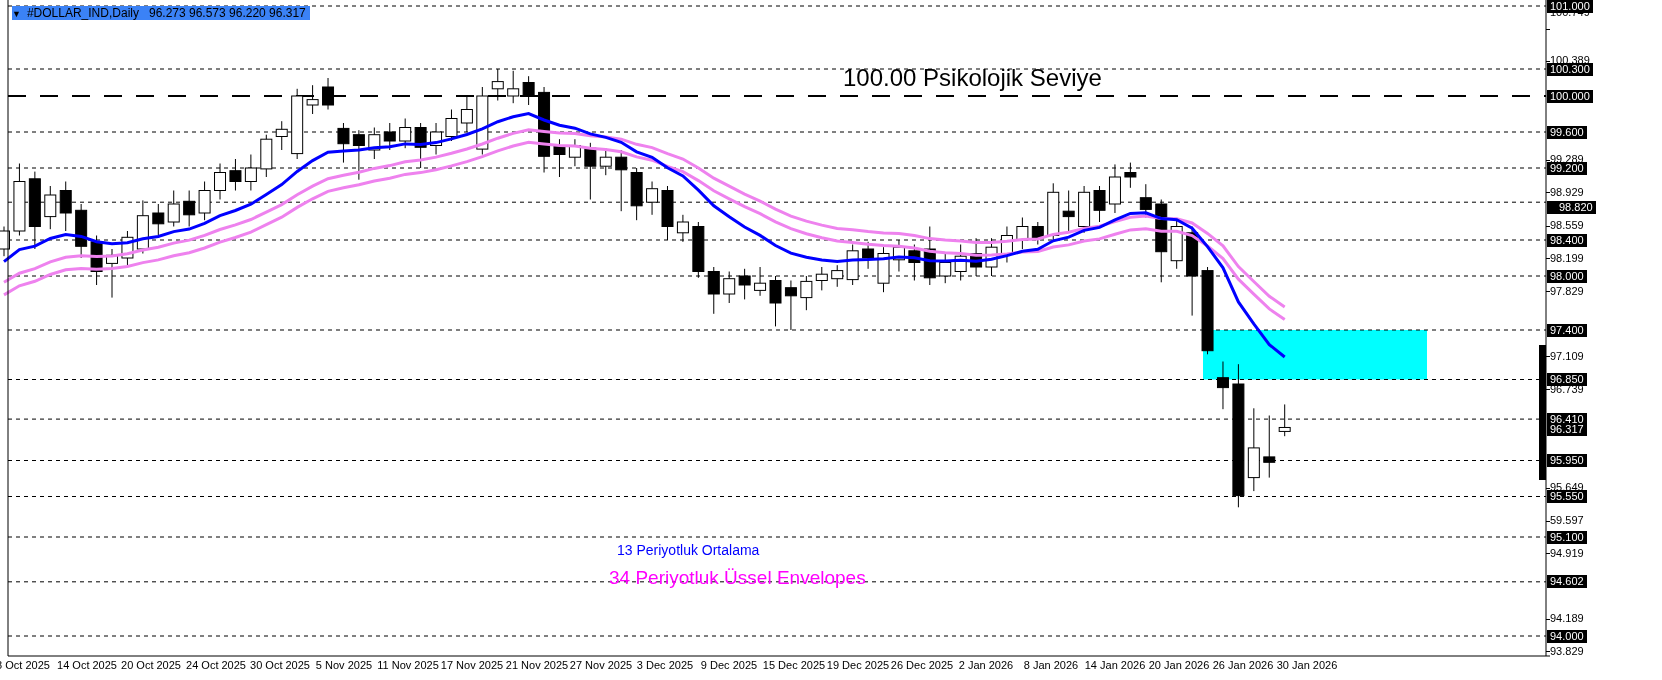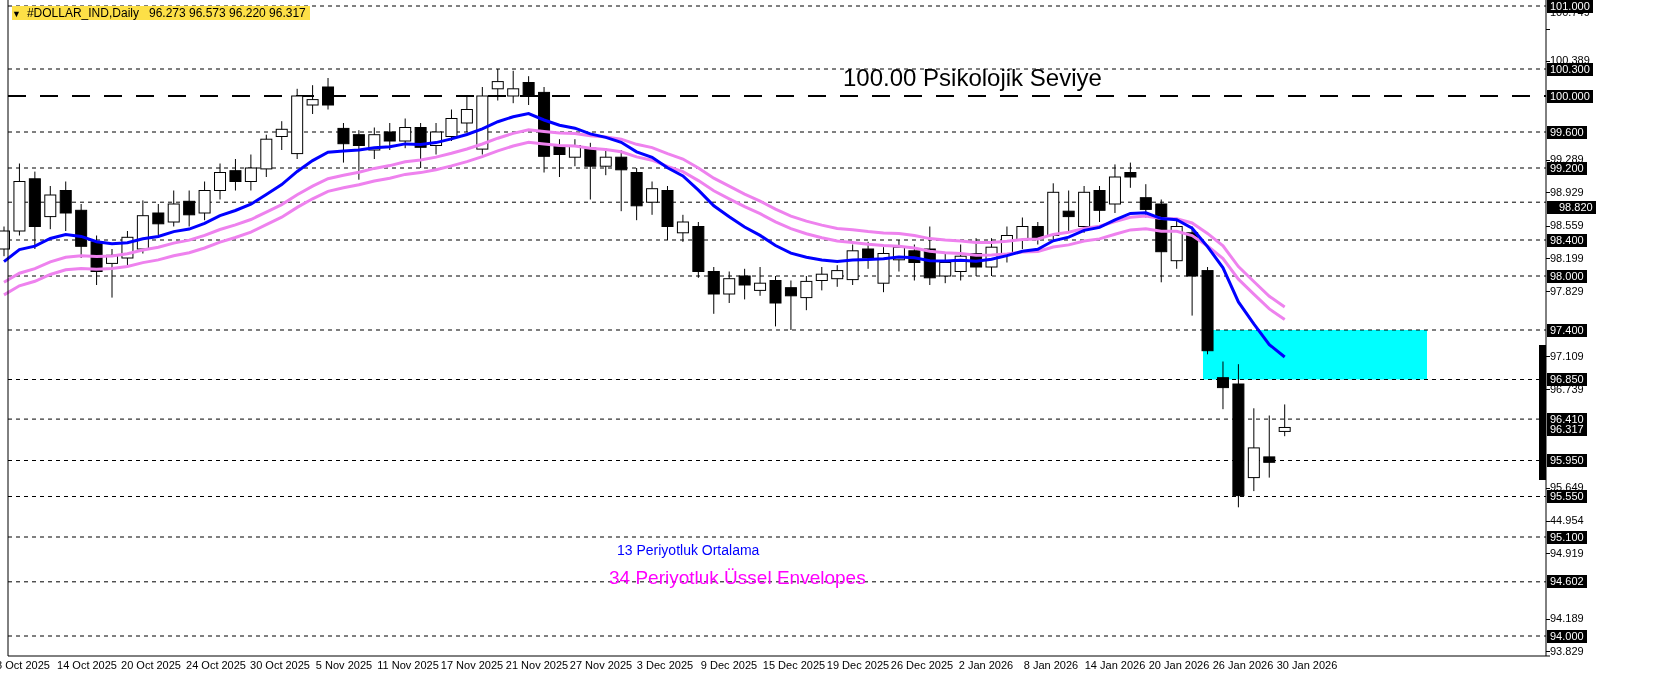--- a/index.html
+++ b/index.html
@@ -1,19 +1,19 @@
 <!DOCTYPE html>
 <html><head>
 <meta charset="utf-8">
 <style>
   html,body{margin:0;padding:0;background:#fff;}
   .stage{position:relative;width:1662px;height:680px;background:#ffffff;
          font-family:"Liberation Sans",sans-serif;overflow:hidden;}
   .titlebar{position:absolute;left:12px;top:6px;font-size:12px;color:#000;
-            white-space:nowrap;z-index:30;background:#fde047;padding:0 4px 0 0;}
+            white-space:nowrap;z-index:30;background:#3b82f6;padding:0 4px 0 0;}
   .titlebar .drop{font-size:9px;margin-right:6px;cursor:pointer;}
   .titlebar .sym{margin-right:10px;}
   .ann{position:absolute;white-space:nowrap;z-index:25;}
   .ann-psych{left:843px;top:64px;font-size:24px;color:#000;}
   .ann-ma{left:617px;top:542px;font-size:14px;color:#0000ff;}
   .ann-env{left:609px;top:567px;font-size:19px;color:#ff00ff;}
   .pricelabel{position:absolute;left:1547px;height:13px;line-height:13px;
               font-size:11px;padding:0 3px;z-index:20;white-space:nowrap;}
   .pricelabel.boxed{background:#000;color:#fff;}
   .pricelabel.plain{color:#000;}
@@ -247,21 +247,21 @@
       <div class="pricelabel plain" style="top: 251.59px;">98.199</div>
       <div class="tickmark" style="top: 291.39px;"></div>
       <div class="pricelabel plain" style="top: 284.89px;">97.829</div>
       <div class="tickmark" style="top: 356.19px;"></div>
       <div class="pricelabel plain" style="top: 349.69px;">97.109</div>
       <div class="tickmark" style="top: 389.49px;"></div>
       <div class="pricelabel plain" style="top: 382.99px;">96.739</div>
       <div class="tickmark" style="top: 487.59px;"></div>
       <div class="pricelabel plain" style="top: 481.09px;">95.649</div>
       <div class="tickmark" style="top: 520.89px;"></div>
-      <div class="pricelabel plain" style="top: 514.39px;">44.954</div>
+      <div class="pricelabel plain" style="top: 514.39px;">59.597</div>
       <div class="tickmark" style="top: 553.29px;"></div>
       <div class="pricelabel plain" style="top: 546.79px;">94.919</div>
       <div class="tickmark" style="top: 618.99px;"></div>
       <div class="pricelabel plain" style="top: 612.49px;">94.189</div>
       <div class="tickmark" style="top: 651.39px;"></div>
       <div class="pricelabel plain" style="top: 644.89px;">93.829</div>
       <div class="pricelabel boxed" style="top: -0.5px;">101.000</div>
       <div class="pricelabel boxed" style="top: 62.5px;">100.300</div>
       <div class="pricelabel boxed" style="top: 89.5px;">100.000</div>
       <div class="pricelabel boxed" style="top: 125.5px;">99.600</div>

